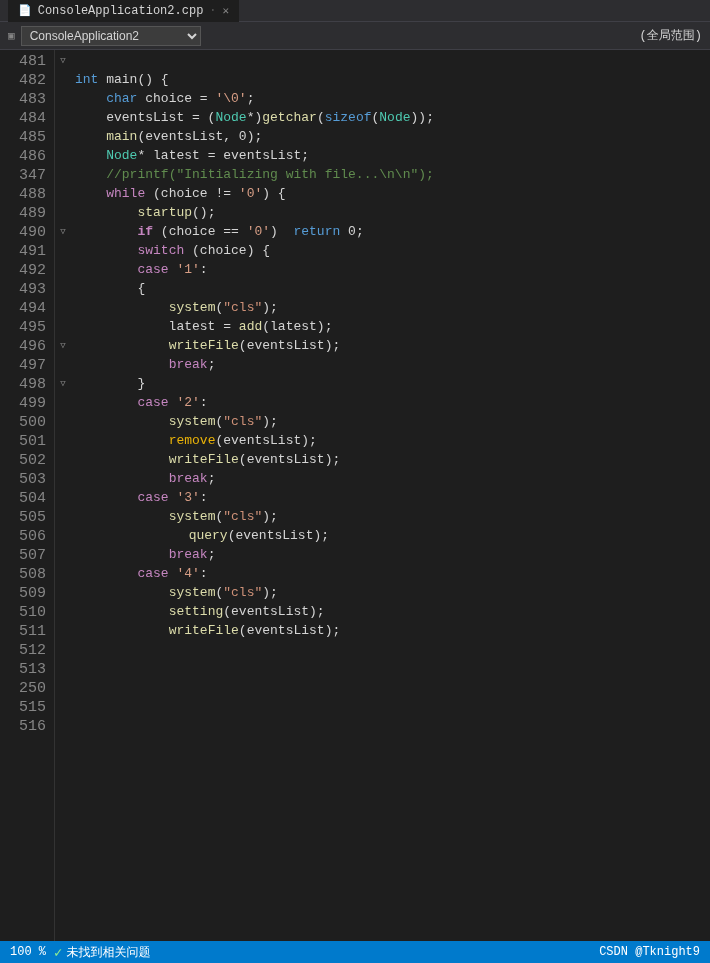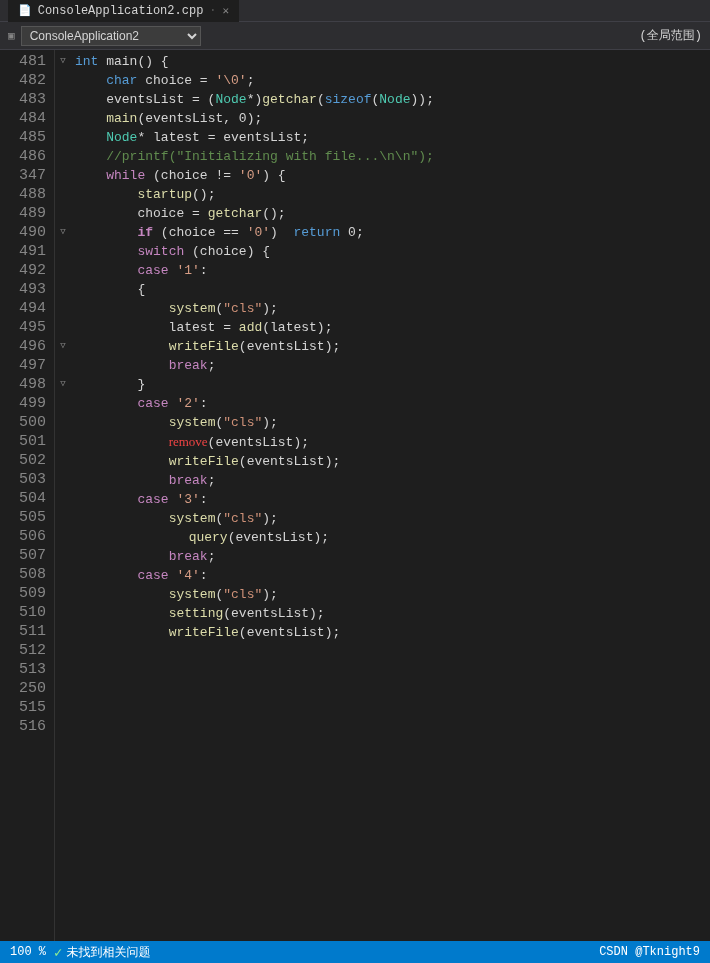--- a/index.html
+++ b/index.html
@@ -84,21 +84,21 @@
       font-size: 15px;
     }
     .collapse-col {
       width: 16px;
       background: #1e1e1e;
       position: relative;
       padding-top: 2px;
     }
     .code-lines {
       flex: 1;
-      padding-top: 2px;
+      padding-top: 20px;
       padding-left: 4px;
       overflow: hidden;
       line-height: 19px;
     }
     .code-line {
       white-space: pre;
       font-size: 13px;
       line-height: 19px;
       display: block;
     }
@@ -228,35 +228,34 @@
       <div class="code-line">    <span style="color:#569cd6;">char</span> choice = <span style="color:#d69d85;">'\0'</span>;</div>
       <div class="code-line">    eventsList = (<span style="color:#4ec9b0;">Node</span>*)<span style="color:#dcdcaa;">getchar</span>(<span style="color:#569cd6;">sizeof</span>(<span style="color:#4ec9b0;">Node</span>));</div>
       <div class="code-line">    <span style="color:#dcdcaa;">main</span>(eventsList, 0);</div>
       <div class="code-line"></div>
       <div class="code-line">    <span style="color:#4ec9b0;">Node</span>* latest = eventsList;</div>
       <div class="code-line"></div>
       <div class="code-line">    <span style="color:#608b4e;">//printf("Initializing with file...\n\n");</span></div>
       <div class="code-line"></div>
       <div class="code-line">    <span style="color:#c586c0;">while</span> (choice != <span style="color:#d69d85;">'0'</span>) {</div>
       <div class="code-line">        <span style="color:#dcdcaa;">startup</span>();</div>
-      <div class="code-line">        choice = <span style="color:#dcdcaa;">getchar</span>();</div>
       <div class="code-line"></div>
       <div class="code-line">        <span style="color:#c586c0;font-weight:bold;">if</span> (choice == <span style="color:#d69d85;">'0'</span>)  <span style="color:#569cd6;">return</span> 0;</div>
       <div class="code-line"></div>
       <div class="code-line">        <span style="color:#c586c0;">switch</span> (choice) {</div>
       <div class="code-line">        <span style="color:#c586c0;">case</span> <span style="color:#d69d85;">'1'</span>:</div>
       <div class="code-line">        {</div>
       <div class="code-line">            <span style="color:#dcdcaa;">system</span>(<span style="color:#ce9178;">"cls"</span>);</div>
       <div class="code-line">            latest = <span style="color:#dcdcaa;">add</span>(latest);</div>
       <div class="code-line">            <span style="color:#dcdcaa;">writeFile</span>(eventsList);</div>
       <div class="code-line">            <span style="color:#c586c0;">break</span>;</div>
       <div class="code-line">        }</div>
       <div class="code-line">        <span style="color:#c586c0;">case</span> <span style="color:#d69d85;">'2'</span>:</div>
       <div class="code-line">            <span style="color:#dcdcaa;">system</span>(<span style="color:#ce9178;">"cls"</span>);</div>
-      <div class="code-line">            <span style="color:#ef4444;font-family:Liberation Serif, serif;">remove</span>(eventsList);</div>
+      <div class="code-line">            <span style="color:#eab308;">remove</span>(eventsList);</div>
       <div class="code-line">            <span style="color:#dcdcaa;">writeFile</span>(eventsList);</div>
       <div class="code-line">            <span style="color:#c586c0;">break</span>;</div>
       <div class="code-line">        <span style="color:#c586c0;">case</span> <span style="color:#d69d85;">'3'</span>:</div>
       <div class="code-line">            <span style="color:#dcdcaa;">system</span>(<span style="color:#ce9178;">"cls"</span>);</div>
       <div class="code-line">            <span style="color:#dcdcaa;margin-left:20px;">query</span>(eventsList);</div>
       <div class="code-line">            <span style="color:#c586c0;">break</span>;</div>
       <div class="code-line">        <span style="color:#c586c0;">case</span> <span style="color:#d69d85;">'4'</span>:</div>
       <div class="code-line">            <span style="color:#dcdcaa;">system</span>(<span style="color:#ce9178;">"cls"</span>);</div>
       <div class="code-line">            <span style="color:#dcdcaa;">setting</span>(eventsList);</div>
       <div class="code-line">            <span style="color:#dcdcaa;">writeFile</span>(eventsList);</div>

